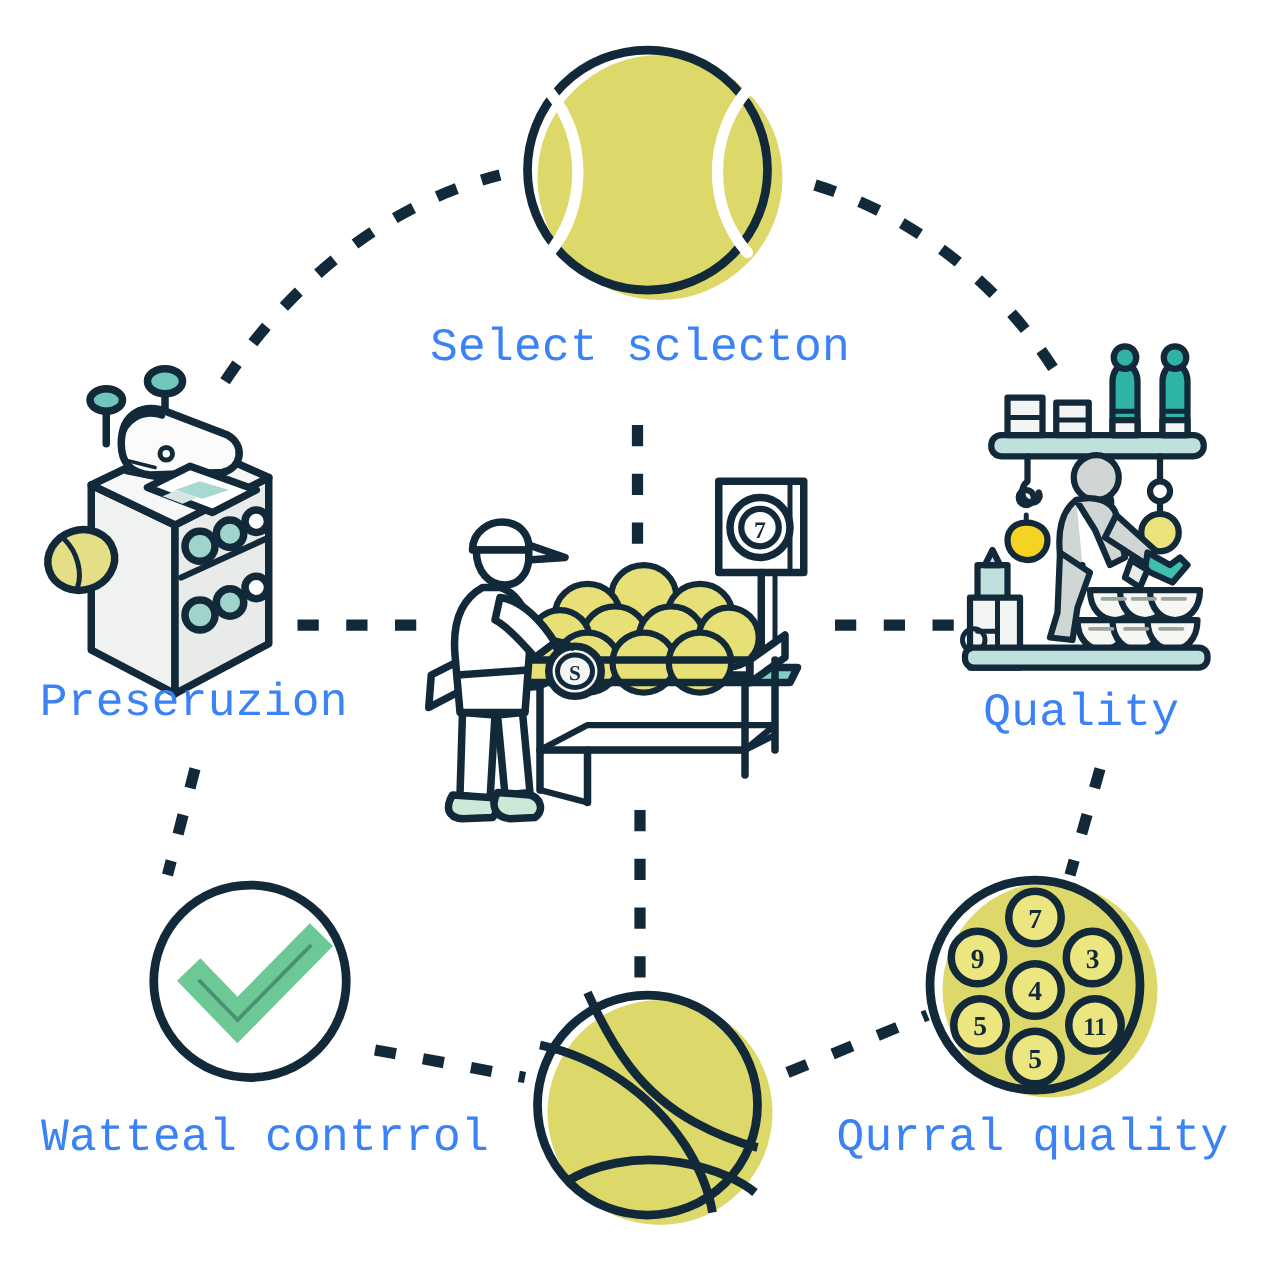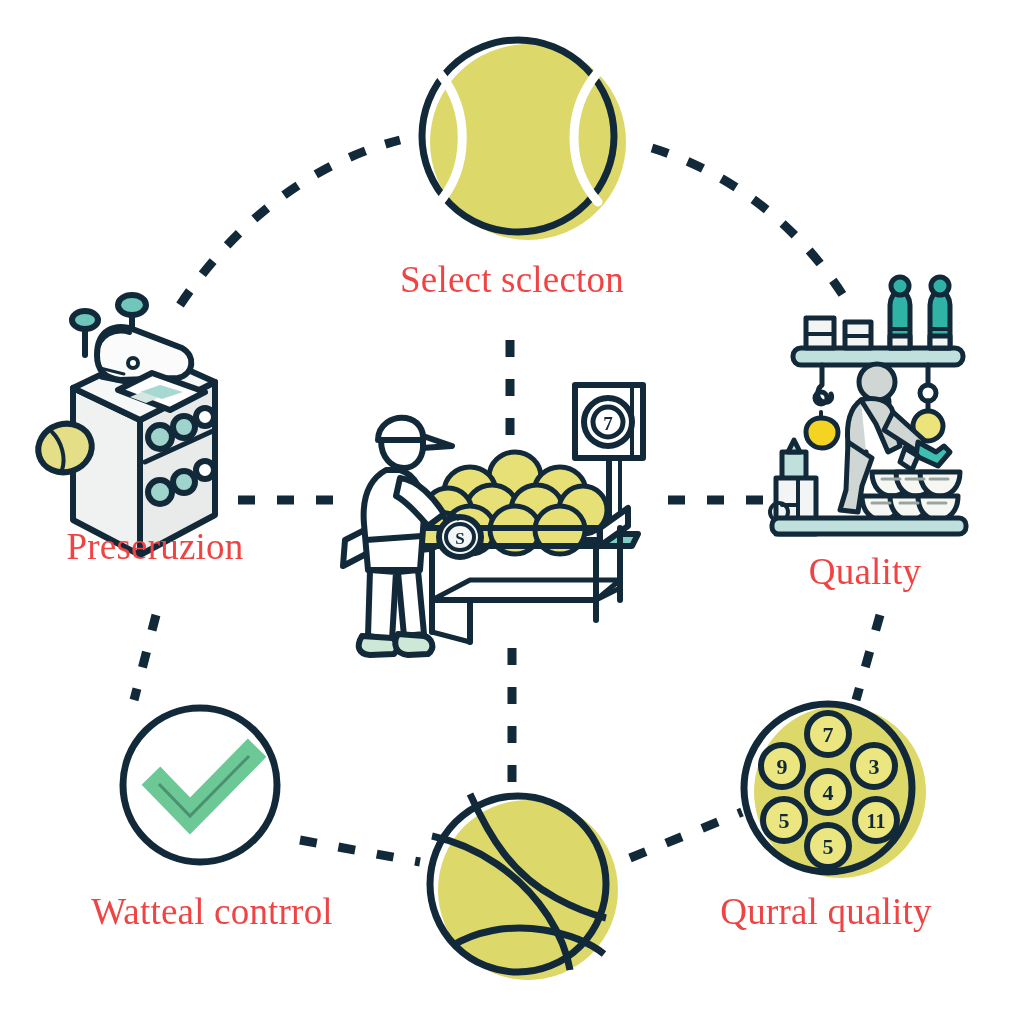--- a/index.html
+++ b/index.html
@@ -19,29 +19,29 @@
   }
   #diagram-svg {
     position: absolute;
     left: 0;
     top: 0;
     width: 1024px;
     height: 1024px;
   }
   .node-label {
     position: absolute;
-    color: #ef4444;
+    color: #3b82f6;
     font-size: 37px;
     font-weight: 400;
     letter-spacing: 0.2px;
     white-space: nowrap;
-    font-family: Liberation Serif, serif;
+    font-family: Liberation Mono, monospace;
   }
   #label-top      { left: 512px; top: 258px; transform: translateX(-50%); }
-  #label-left     { left: 155px; top: 525px; transform: translateX(-50%); }
+  #label-left     { left: 155px; top: 542px; transform: translateX(-50%); }
   #label-right    { left: 865px; top: 550px; transform: translateX(-50%); }
   #label-botleft  { left: 212px; top: 890px; transform: translateX(-50%); }
   #label-botright { left: 826px; top: 890px; transform: translateX(-50%); text-align: center; }
 </style>
 </head>
 <body>
 
 <div id="canvas">
 
   <svg id="diagram-svg" viewBox="0 0 1024 1024">

